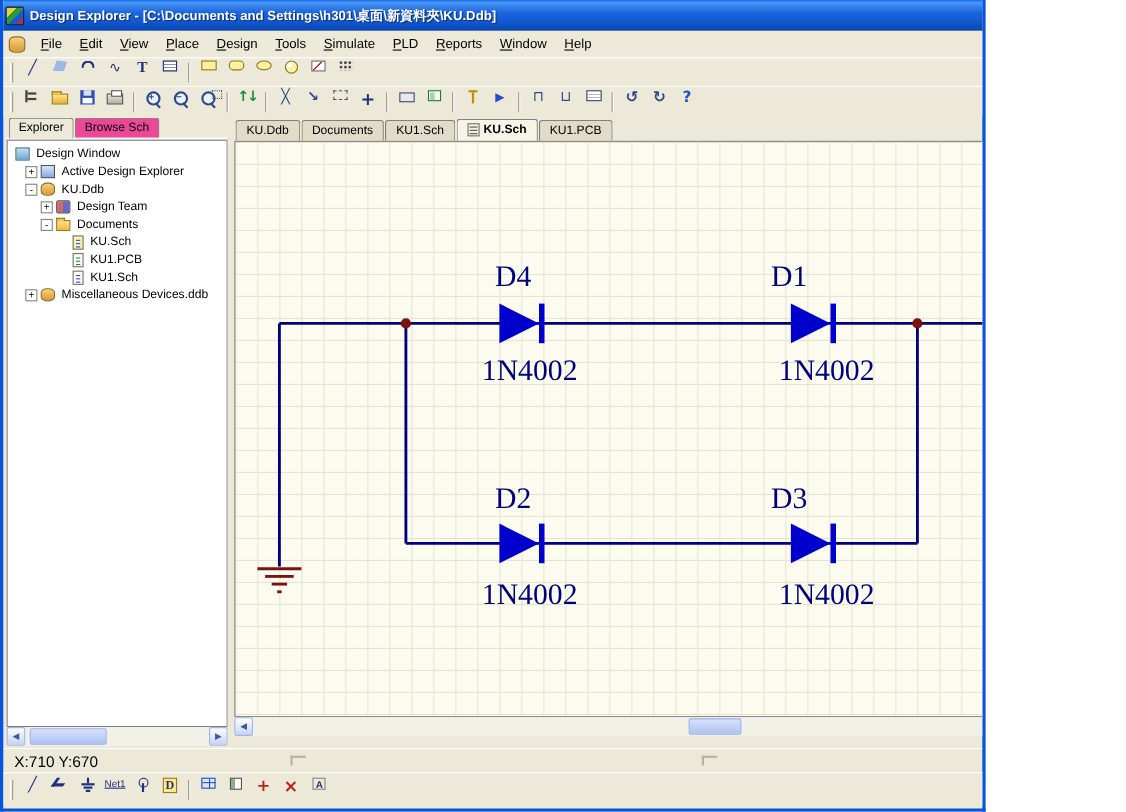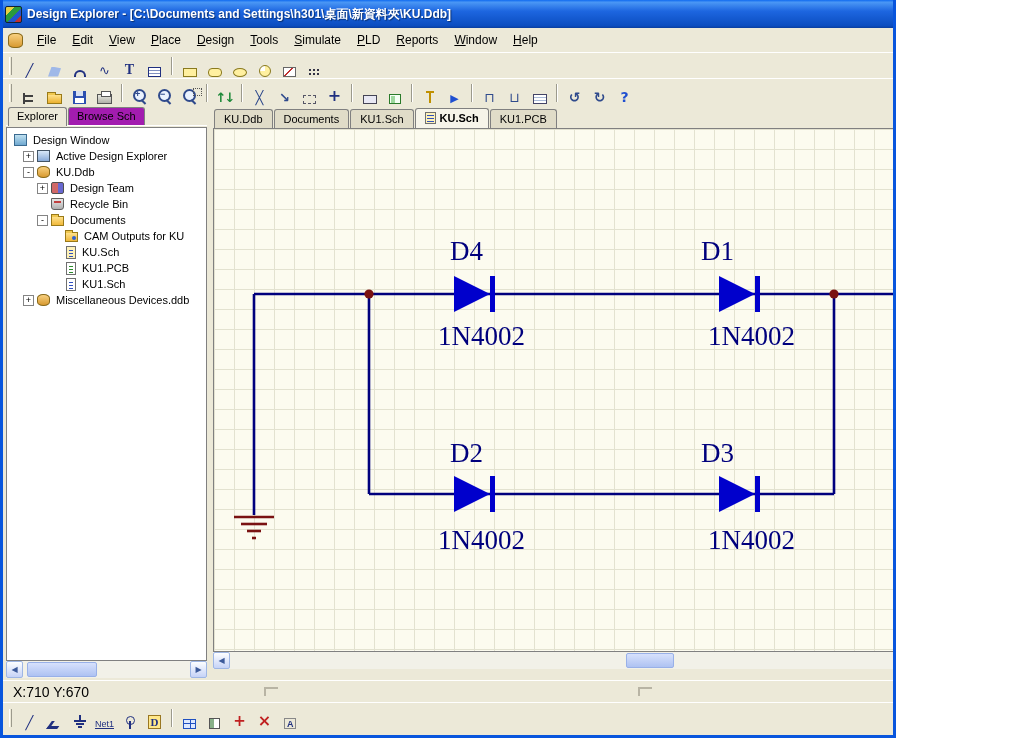--- a/index.html
+++ b/index.html
@@ -30,21 +30,21 @@
   .mdi-btns{margin-left:auto;display:flex;}
   .mbtn{width:17px;height:15px;margin-left:2px;border:1px solid;border-color:#FFF #808080 #808080 #FFF;background:#ECE9D8;
     display:flex;align-items:center;justify-content:center;font-size:10px;color:#222;}
 
   
   .toolbar{position:absolute;left:0;width:1018px;display:flex;align-items:center;padding:0 4px;background:#ECE9D8;border-top:1px solid #FFF;}
   .t1{top:52px;height:26px;}
   .t2{top:78px;height:28px;}
   .grip{width:3px;height:18px;margin:0 5px 0 2px;border-left:1px solid #FFF;border-right:1px solid #9C9A8C;}
   .sep{width:2px;height:18px;margin:0 4px;border-left:1px solid #9C9A8C;border-right:1px solid #FFF;}
-  .tb{width:25px;height:22px;flex:none;display:flex;align-items:flex-end;justify-content:center;cursor:default;}
+  .tb{width:25px;height:22px;flex:none;display:flex;align-items:flex-start;justify-content:center;cursor:default;}
   .g{font-style:normal;line-height:1;font-size:13px;color:#2F4A8C;font-family:"DejaVu Sans",sans-serif;}
   .gl-line::before{content:"╱";color:#203080;font-weight:bold;}
   .gl-sine::before{content:"∿";color:#203080;}
   .gl-text::before{content:"T";font-weight:bold;color:#203080;font-family:"Liberation Serif",serif;font-size:14px;}
   .gl-updown::before{content:"↑↓";letter-spacing:-2px;color:#1F8A3A;font-weight:bold;}
   .gl-cutx::before{content:"╳";}
   .gl-drag::before{content:"↘";font-weight:bold;}
   .gl-move::before{content:"+";font-weight:bold;font-size:16px;color:#203080;}
   .gl-arrow::before{content:"▶";color:#1F4FD0;font-size:11px;}
   .gl-probe1::before{content:"⊓";}
@@ -102,21 +102,21 @@
     linear-gradient(#2050C0,#2050C0) 0 3px/13px 1px no-repeat,
     linear-gradient(#2050C0,#2050C0) 6px 0/1px 10px no-repeat,#DDE8FF;}
   .sh-sentry{width:11px;height:11px;border:1px solid #555;background:linear-gradient(90deg,#88B088 0 4px,#FFF 4px);}
   .sh-textA{width:12px;height:11px;border:1px solid #888;position:relative;}
   .sh-textA::before{content:"A";position:absolute;left:2.5px;top:0;font-size:9px;color:#203080;font-weight:bold;font-style:normal;}
   .netlbl{font-size:9px;color:#203080;text-decoration:underline;font-style:normal;}
 
   
   .leftpanel{position:absolute;left:3px;top:106px;width:201px;height:572px;}
   .ptabs{height:20px;display:flex;align-items:flex-end;padding-left:2px;border-bottom:1px solid #FFF;}
-  .ptab{padding:2px 8px 3px;border:1px solid #808080;border-bottom:none;border-radius:3px 3px 0 0;background:#a21caf;margin-right:1px;font-size:11px;}
+  .ptab{padding:2px 8px 3px;border:1px solid #808080;border-bottom:none;border-radius:3px 3px 0 0;background:#ec4899;margin-right:1px;font-size:11px;}
   .ptab.active{background:#ECE9D8;position:relative;top:1px;padding-bottom:4px;}
   .tree{position:absolute;left:0;right:0;top:21px;bottom:17px;background:#FFF;border:1px solid #808080;overflow:hidden;padding-top:4px;}
   .trow{display:flex;align-items:center;height:16px;white-space:nowrap;}
   .tbox{width:11px;height:11px;flex:none;border:1px solid #848484;background:#FFF;display:flex;align-items:center;justify-content:center;font-size:9px;line-height:1;}
   .tbox.plus::before{content:"+";}
   .tbox.minus::before{content:"-";}
   .tbox.empty{border:none;background:transparent;}
   .ti{display:inline-block;width:13px;height:12px;margin:0 4px 0 3px;position:relative;flex:none;}
   .ic-desktop{background:linear-gradient(#BFE0F0,#6FA8D0);border:1px solid #3A6A90;}
   .ic-station{background:linear-gradient(#D8E8F8,#88AAD8);border:1px solid #445566;}
@@ -350,33 +350,23 @@
         <span class="tbox minus"></span>
         <span class="ti ic-ddb"></span>
         <span class="tl">KU.Ddb</span>
       </div>
       <div class="trow" style="padding-left:30px;">
         <span class="tbox plus"></span>
         <span class="ti ic-team"></span>
         <span class="tl">Design Team</span>
       </div>
       <div class="trow" style="padding-left:30px;">
-        <span class="tbox empty"></span>
-        <span class="ti ic-recycle"></span>
-        <span class="tl">Recycle Bin</span>
-      </div>
-      <div class="trow" style="padding-left:30px;">
         <span class="tbox minus"></span>
         <span class="ti ic-folder"></span>
         <span class="tl">Documents</span>
-      </div>
-      <div class="trow" style="padding-left:44px;">
-        <span class="tbox empty"></span>
-        <span class="ti ic-folder ic-camout"></span>
-        <span class="tl">CAM Outputs for KU</span>
       </div>
       <div class="trow" style="padding-left:44px;">
         <span class="tbox empty"></span>
         <span class="ti ic-page pg-sch pg-cur"></span>
         <span class="tl">KU.Sch</span>
       </div>
       <div class="trow" style="padding-left:44px;">
         <span class="tbox empty"></span>
         <span class="ti ic-page pg-pcb"></span>
         <span class="tl">KU1.PCB</span>

